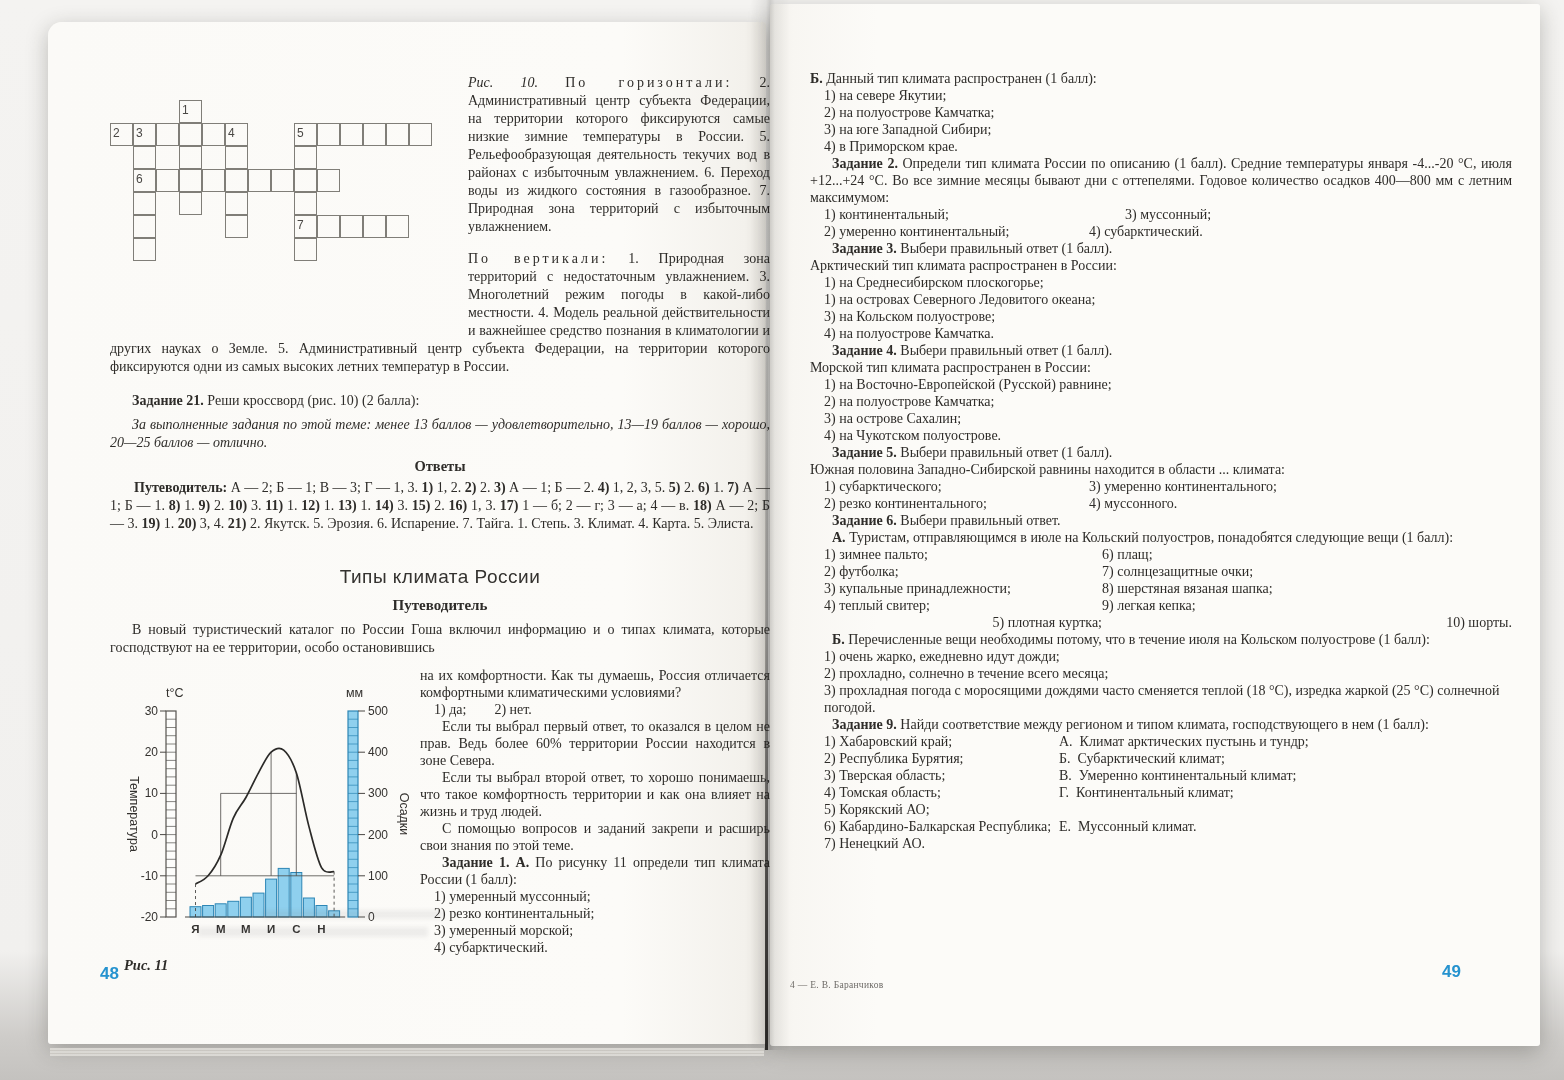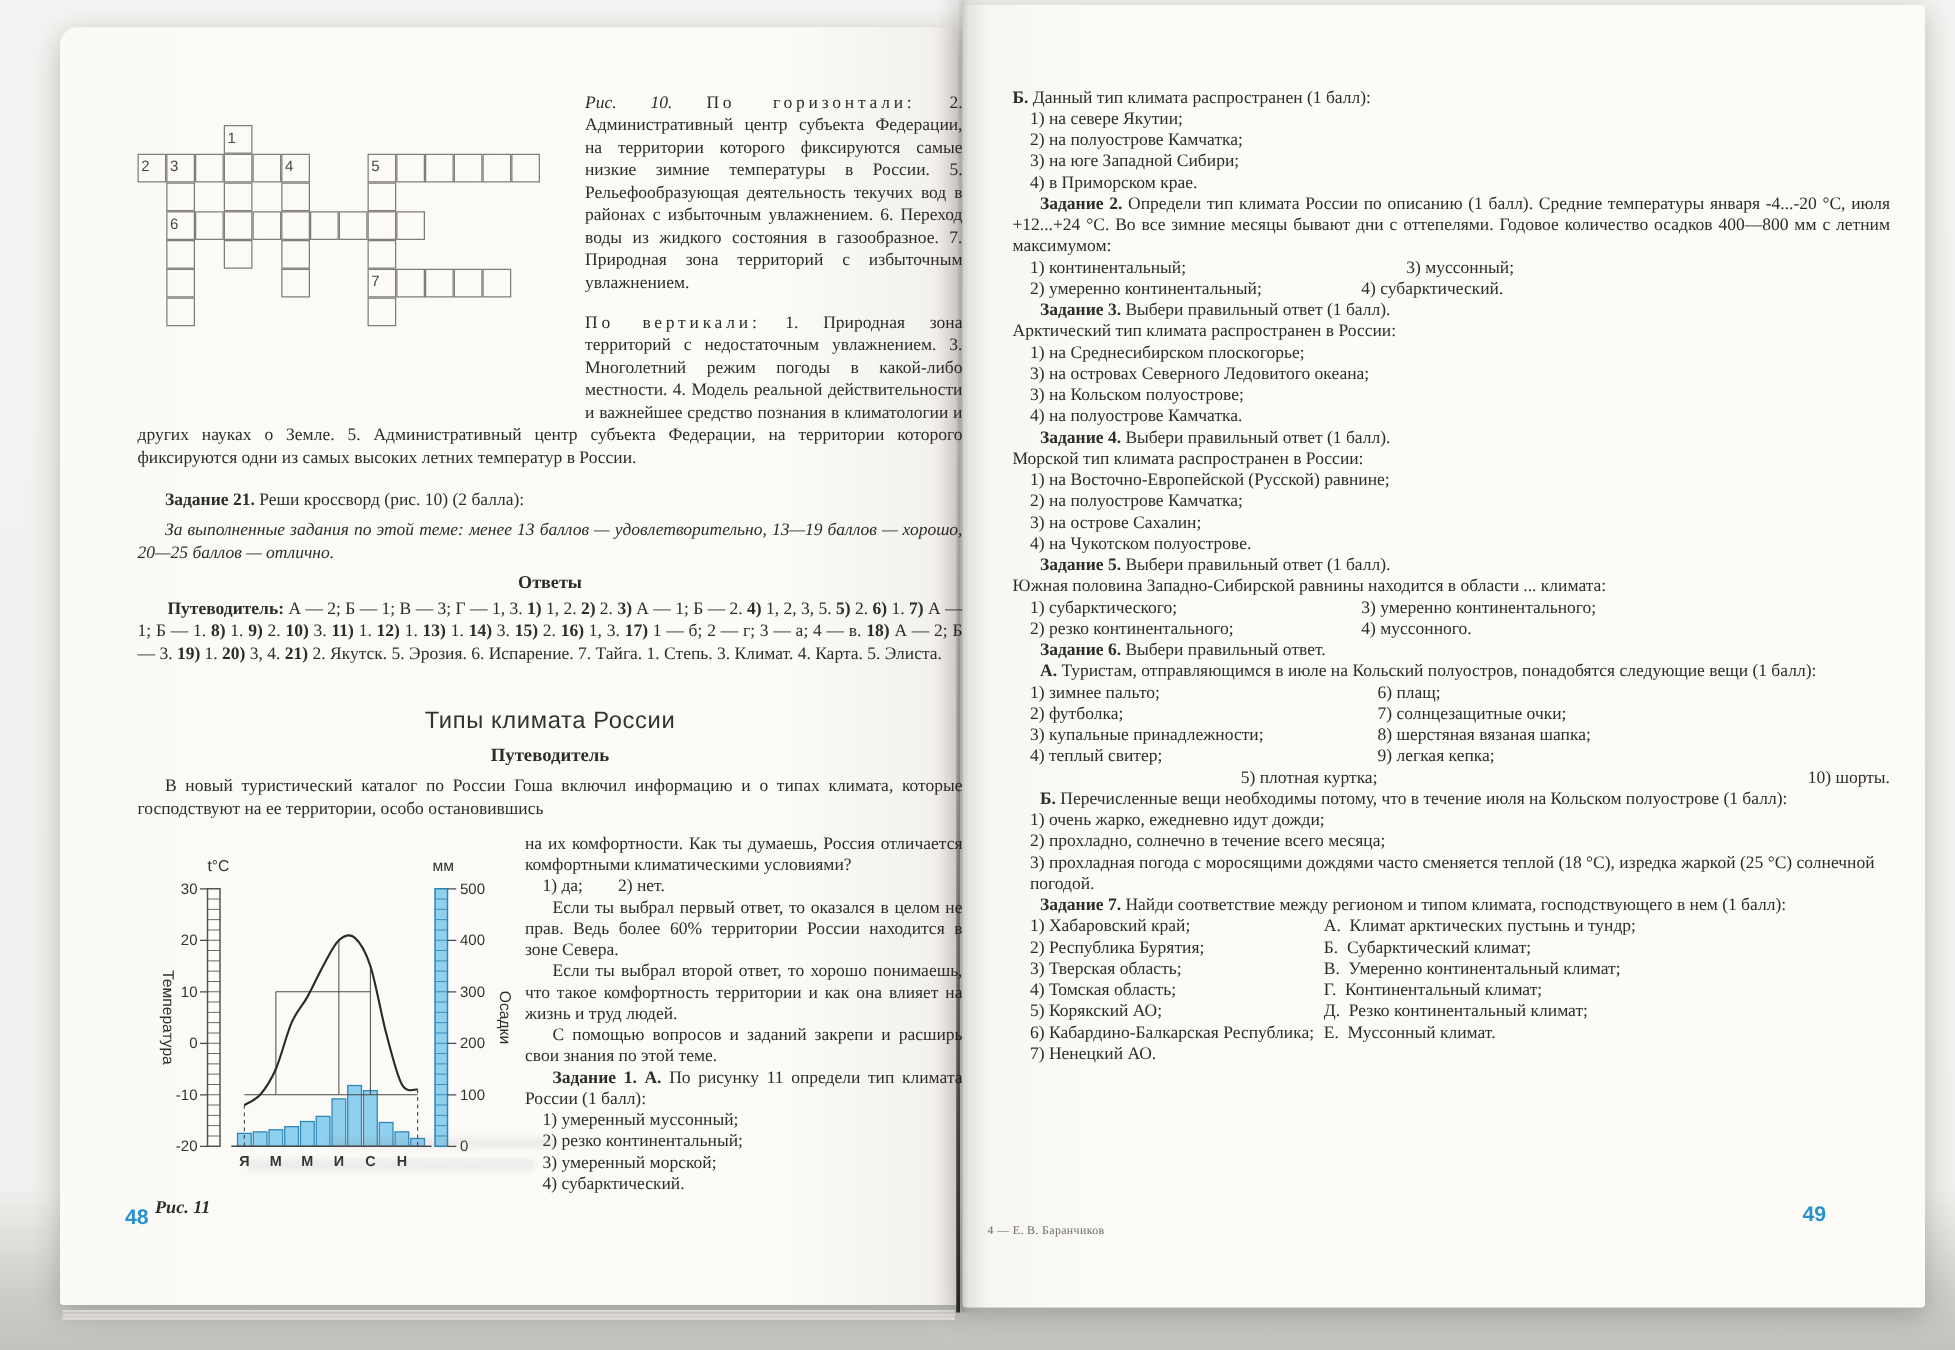--- a/index.html
+++ b/index.html
@@ -283,21 +283,21 @@
           <div class="row2" style="grid-template-columns: 265px 1fr;">
             <span>2) умеренно континентальный;</span>
             <span>4) субарктический.</span>
           </div>
         </div>
 
       <p class="para ind" style="margin:0;"><b class="lead">Задание 3.</b> <span>Выбери правильный ответ (1 балл).</span></p>
       <div class="para">Арктический тип климата распространен в России:</div>
       <div>
           <div class="lopt">1) на Среднесибирском плоскогорье;</div>
-          <div class="lopt">3) на островах Северного Ледовитого океана;</div>
+          <div class="lopt">1) на островах Северного Ледовитого океана;</div>
           <div class="lopt">3) на Кольском полуострове;</div>
           <div class="lopt">4) на полуострове Камчатка.</div>
         </div>
 
       <p class="para ind" style="margin:0;"><b class="lead">Задание 4.</b> <span>Выбери правильный ответ (1 балл).</span></p>
       <div class="para">Морской тип климата распространен в России:</div>
       <div>
           <div class="lopt">1) на Восточно-Европейской (Русской) равнине;</div>
           <div class="lopt">2) на полуострове Камчатка;</div>
           <div class="lopt">3) на острове Сахалин;</div>
@@ -342,41 +342,40 @@
           </div>
         </div>
 
       <p class="para ind" style="margin:0;"><b class="lead">Б.</b> <span>Перечисленные вещи необходимы потому, что в течение июля на Кольском полуострове (1 балл):</span></p>
       <div>
           <div class="lopt">1) очень жарко, ежедневно идут дожди;</div>
           <div class="lopt">2) прохладно, солнечно в течение всего месяца;</div>
           <div class="lopt">3) прохладная погода с моросящими дождями часто сменяется теплой (18 °С), изредка жаркой (25 °С) солнечной погодой.</div>
         </div>
 
-      <p class="para ind" style="margin:0;"><b class="lead">Задание 7.</b> <span>Найди соответствие между регионом и типом климата, господствующего в нем (1 балл):</span></p>
+      <p class="para ind" style="margin:0;"><b class="lead">Задание 9.</b> <span>Найди соответствие между регионом и типом климата, господствующего в нем (1 балл):</span></p>
       <div>
           <div class="row2" style="grid-template-columns: 235px 1fr;">
             <span class="hang">1) Хабаровский край;</span>
             <span class="hang">А. Климат арктических пустынь и тундр;</span>
           </div>
           <div class="row2" style="grid-template-columns: 235px 1fr;">
             <span class="hang">2) Республика Бурятия;</span>
             <span class="hang">Б. Субарктический климат;</span>
           </div>
           <div class="row2" style="grid-template-columns: 235px 1fr;">
             <span class="hang">3) Тверская область;</span>
             <span class="hang">В. Умеренно континентальный климат;</span>
           </div>
           <div class="row2" style="grid-template-columns: 235px 1fr;">
             <span class="hang">4) Томская область;</span>
             <span class="hang">Г. Континентальный климат;</span>
           </div>
           <div class="row2" style="grid-template-columns: 235px 1fr;">
             <span class="hang">5) Корякский АО;</span>
-            <span class="hang">Д. Резко континентальный климат;</span>
           </div>
           <div class="row2" style="grid-template-columns: 235px 1fr;">
             <span class="hang">6) Кабардино-Балкарская Республика;</span>
             <span class="hang">Е. Муссонный климат.</span>
           </div>
           <div class="row2" style="grid-template-columns: 235px 1fr;">
             <span class="hang">7) Ненецкий АО.</span>
             <span class="hang"></span>
           </div>
         </div>

